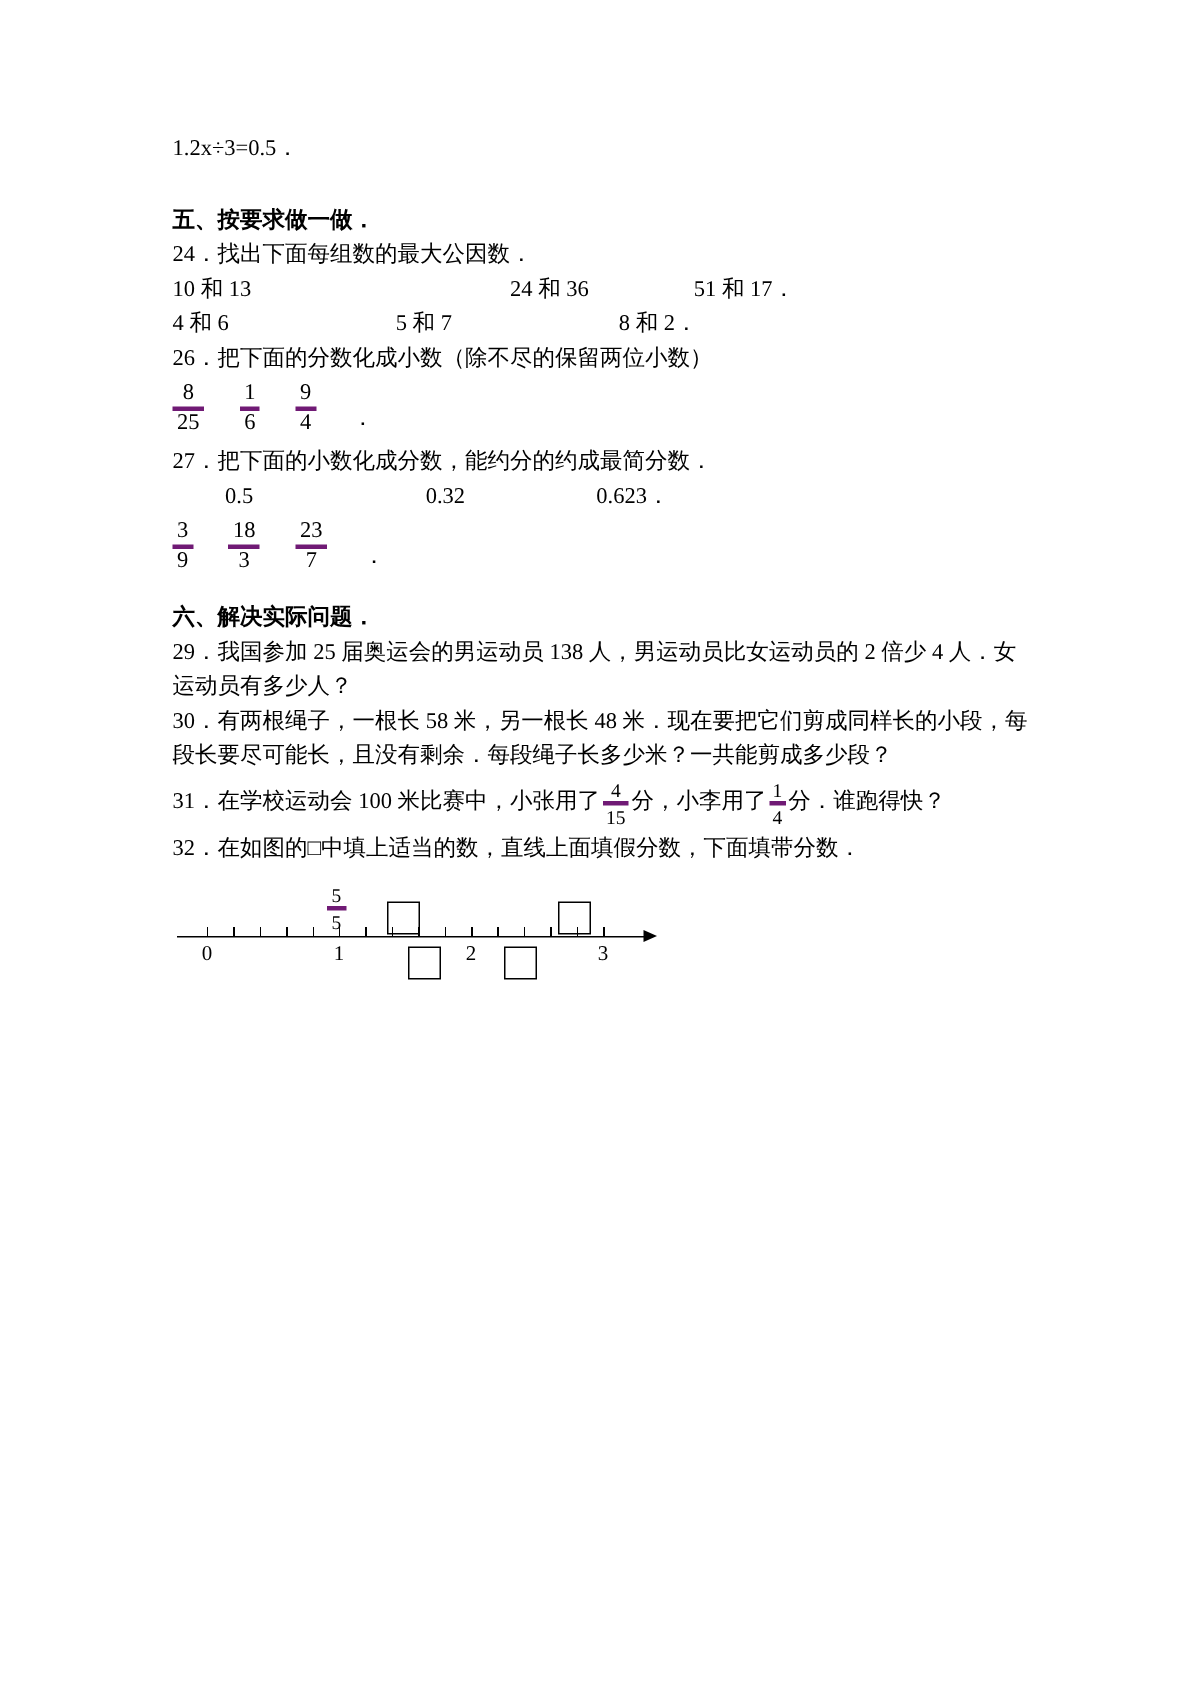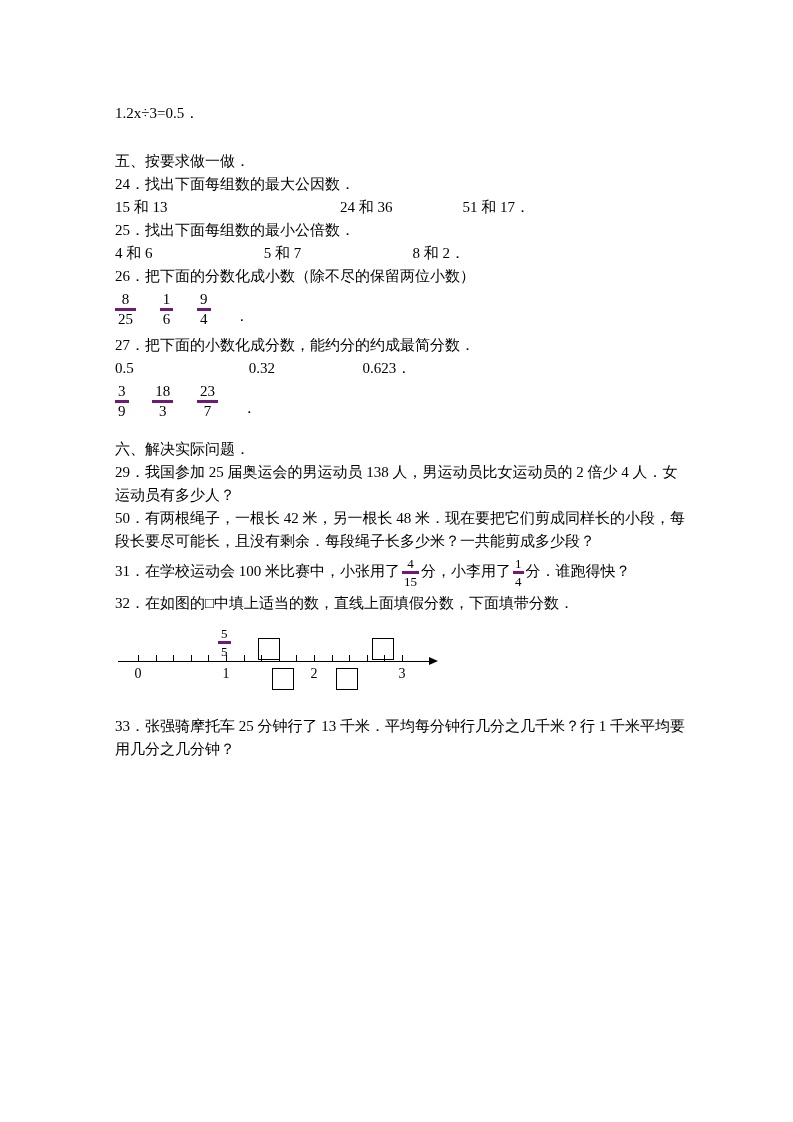--- a/index.html
+++ b/index.html
@@ -4,33 +4,33 @@
 <style>
   * { box-sizing: border-box; }
   html, body { margin: 0; padding: 0; }
   body {
     width: 793px; height: 1122px;
     background: #ffffff; color: #000000;
     font-family: "Liberation Serif", "DejaVu Serif", serif;
     position: relative; overflow: hidden;
   }
   .page {
-    position: absolute; left: 115px; top: 102px; width: 575px;
+    position: absolute; left: 115px; top: 88px; width: 575px;
     font-size: 15px; line-height: 23px;
   }
   p { margin: 0; }
-  .sec-heading { font-weight: normal; }
+  .sec-heading { font-weight: bold; }
   .mt-lg { margin-top: 25px; }
   .mt-md { margin-top: 18px; }
 
   .cell { display: inline-block; }
   .w-155 { width: 155px; }
   .w-185 { width: 185px; text-align: center; }
   .w-145 { width: 145px; }
-  .w-130 { width: 130px; }
+  .w-130 { width: 130px; margin-left: 35px; }
   .w-110 { width: 110px; }
 
   .frac { display: inline-block; text-align: center; vertical-align: middle; }
   .frac .fn { display: block; padding: 0 3px; line-height: 17px; }
   .frac .fd { display: block; padding: 0 3px; line-height: 17px; border-top: 3px solid #701a75; }
   .frac-row { margin: 3px 0 6px; }
   .frac-row .frac { margin-right: 20px; vertical-align: bottom; }
   .frac-row .period { display: inline-block; vertical-align: bottom; }
 
   .q31 { padding: 3px 0; }
@@ -65,26 +65,25 @@
 <body>
 
 <div class="page">
 
   <p>1.2x÷3=0.5．</p>
 
   <p class="sec-heading mt-lg">五、按要求做一做．</p>
 
   <p>24．找出下面每组数的最大公因数．</p>
   <p>
-    <span class="cell w-155">15 和 13</span>
+    <span class="cell w-155">10 和 13</span>
     <span class="cell w-185">24 和 36</span>
     <span class="cell">51 和 17．</span>
   </p>
 
-  <p>25．找出下面每组数的最小公倍数．</p>
   <p>
     <span class="cell w-145">4 和 6</span>
     <span class="cell w-145">5 和 7</span>
     <span class="cell">8 和 2．</span>
   </p>
 
   <p>26．把下面的分数化成小数（除不尽的保留两位小数）</p>
   <div class="frac-row">
     <span class="frac">
       <span class="fn">8</span>
@@ -121,21 +120,21 @@
       <span class="fn">23</span>
       <span class="fd">7</span>
     </span>
     <span class="period">．</span>
   </div>
 
   <p class="sec-heading mt-md">六、解决实际问题．</p>
 
   <p>29．我国参加 25 届奥运会的男运动员 138 人，男运动员比女运动员的 2 倍少 4 人．女运动员有多少人？</p>
 
-  <p>50．有两根绳子，一根长 42 米，另一根长 48 米．现在要把它们剪成同样长的小段，每段长要尽可能长，且没有剩余．每段绳子长多少米？一共能剪成多少段？</p>
+  <p>30．有两根绳子，一根长 58 米，另一根长 48 米．现在要把它们剪成同样长的小段，每段长要尽可能长，且没有剩余．每段绳子长多少米？一共能剪成多少段？</p>
 
   <p class="q31">
     <span>31．在学校运动会 100 米比赛中，小张用了</span><span class="frac frac-inline"><span class="fn">4</span><span class="fd">15</span></span><span>分，小李用了</span><span class="frac frac-inline"><span class="fn">1</span><span class="fd">4</span></span><span>分．谁跑得快？</span>
   </p>
 
   <p>32．在如图的□中填上适当的数，直线上面填假分数，下面填带分数．</p>
 
   <div class="numberline">
     <span class="frac nl-frac">
       <span class="fn">5</span>
@@ -147,15 +146,14 @@
     <div class="nl-arrowhead"></div>
     <div class="nl-ticks"></div>
     <div class="nl-num nl-num-0">0</div>
     <div class="nl-num nl-num-1">1</div>
     <div class="nl-num nl-num-2">2</div>
     <div class="nl-num nl-num-3">3</div>
     <div class="nl-box nl-box-bot-1"></div>
     <div class="nl-box nl-box-bot-2"></div>
   </div>
 
-  <p>33．张强骑摩托车 25 分钟行了 13 千米．平均每分钟行几分之几千米？行 1 千米平均要用几分之几分钟？</p>
 
 </div>
 
 </body></html>

